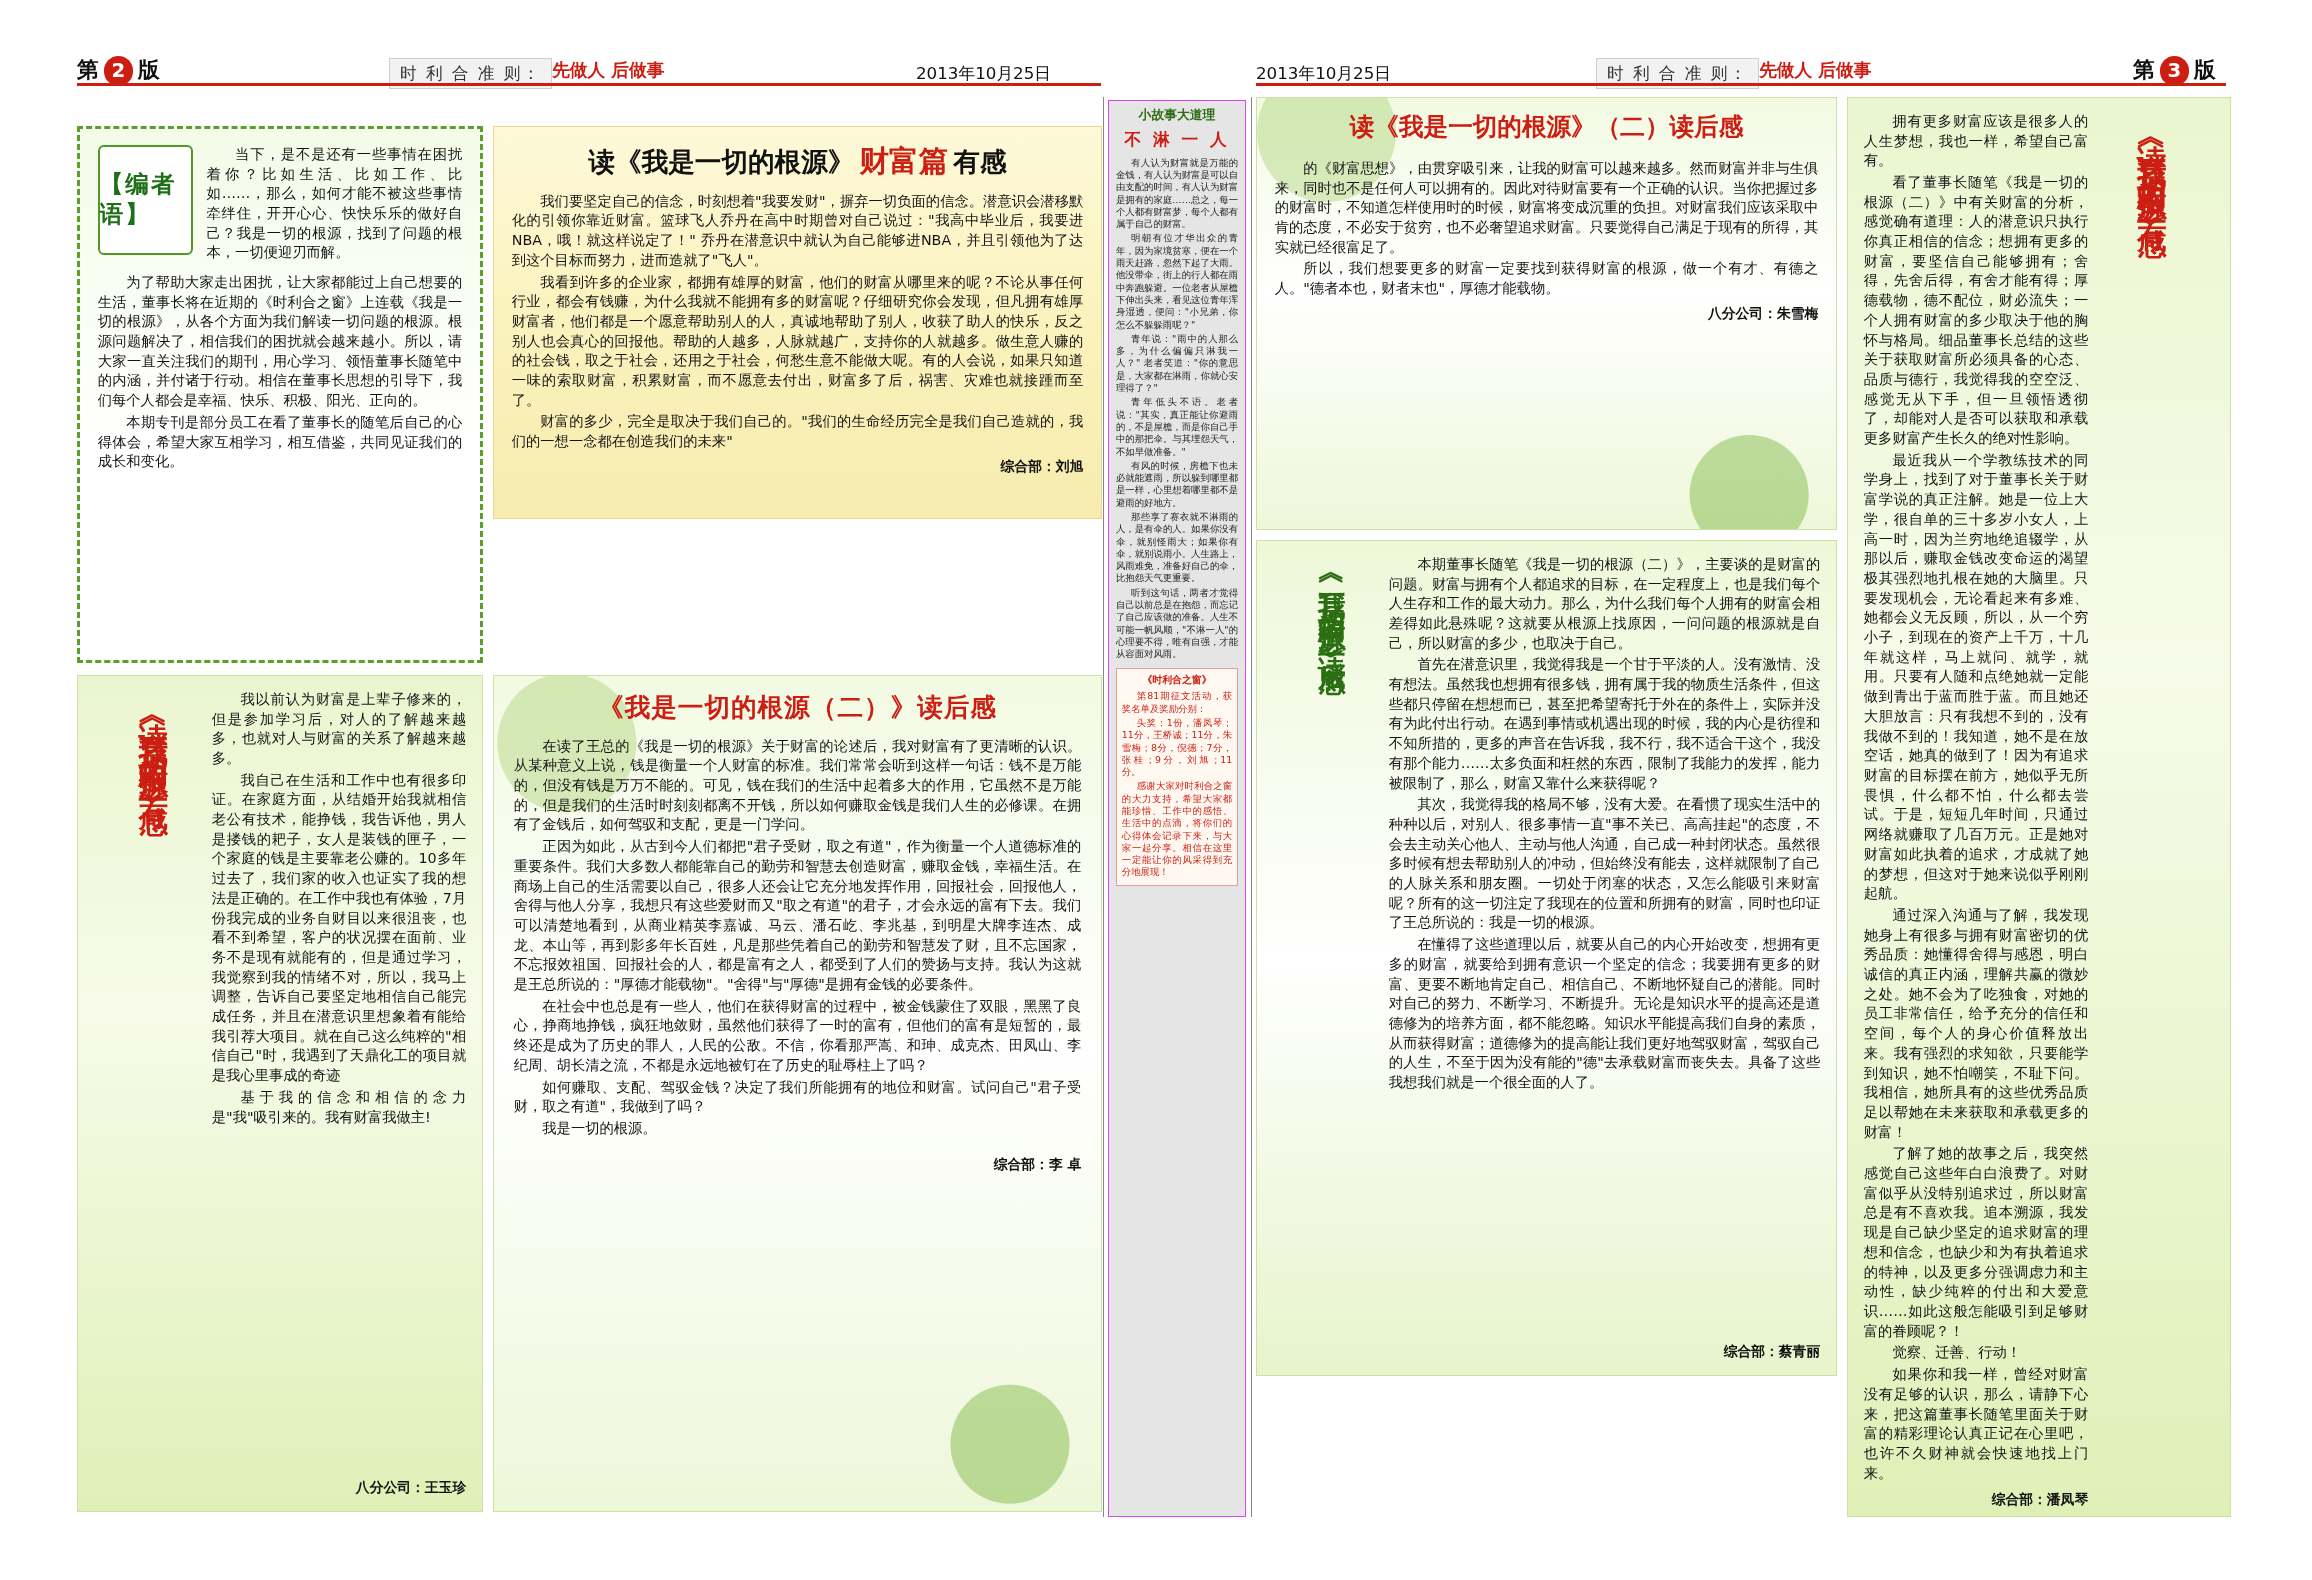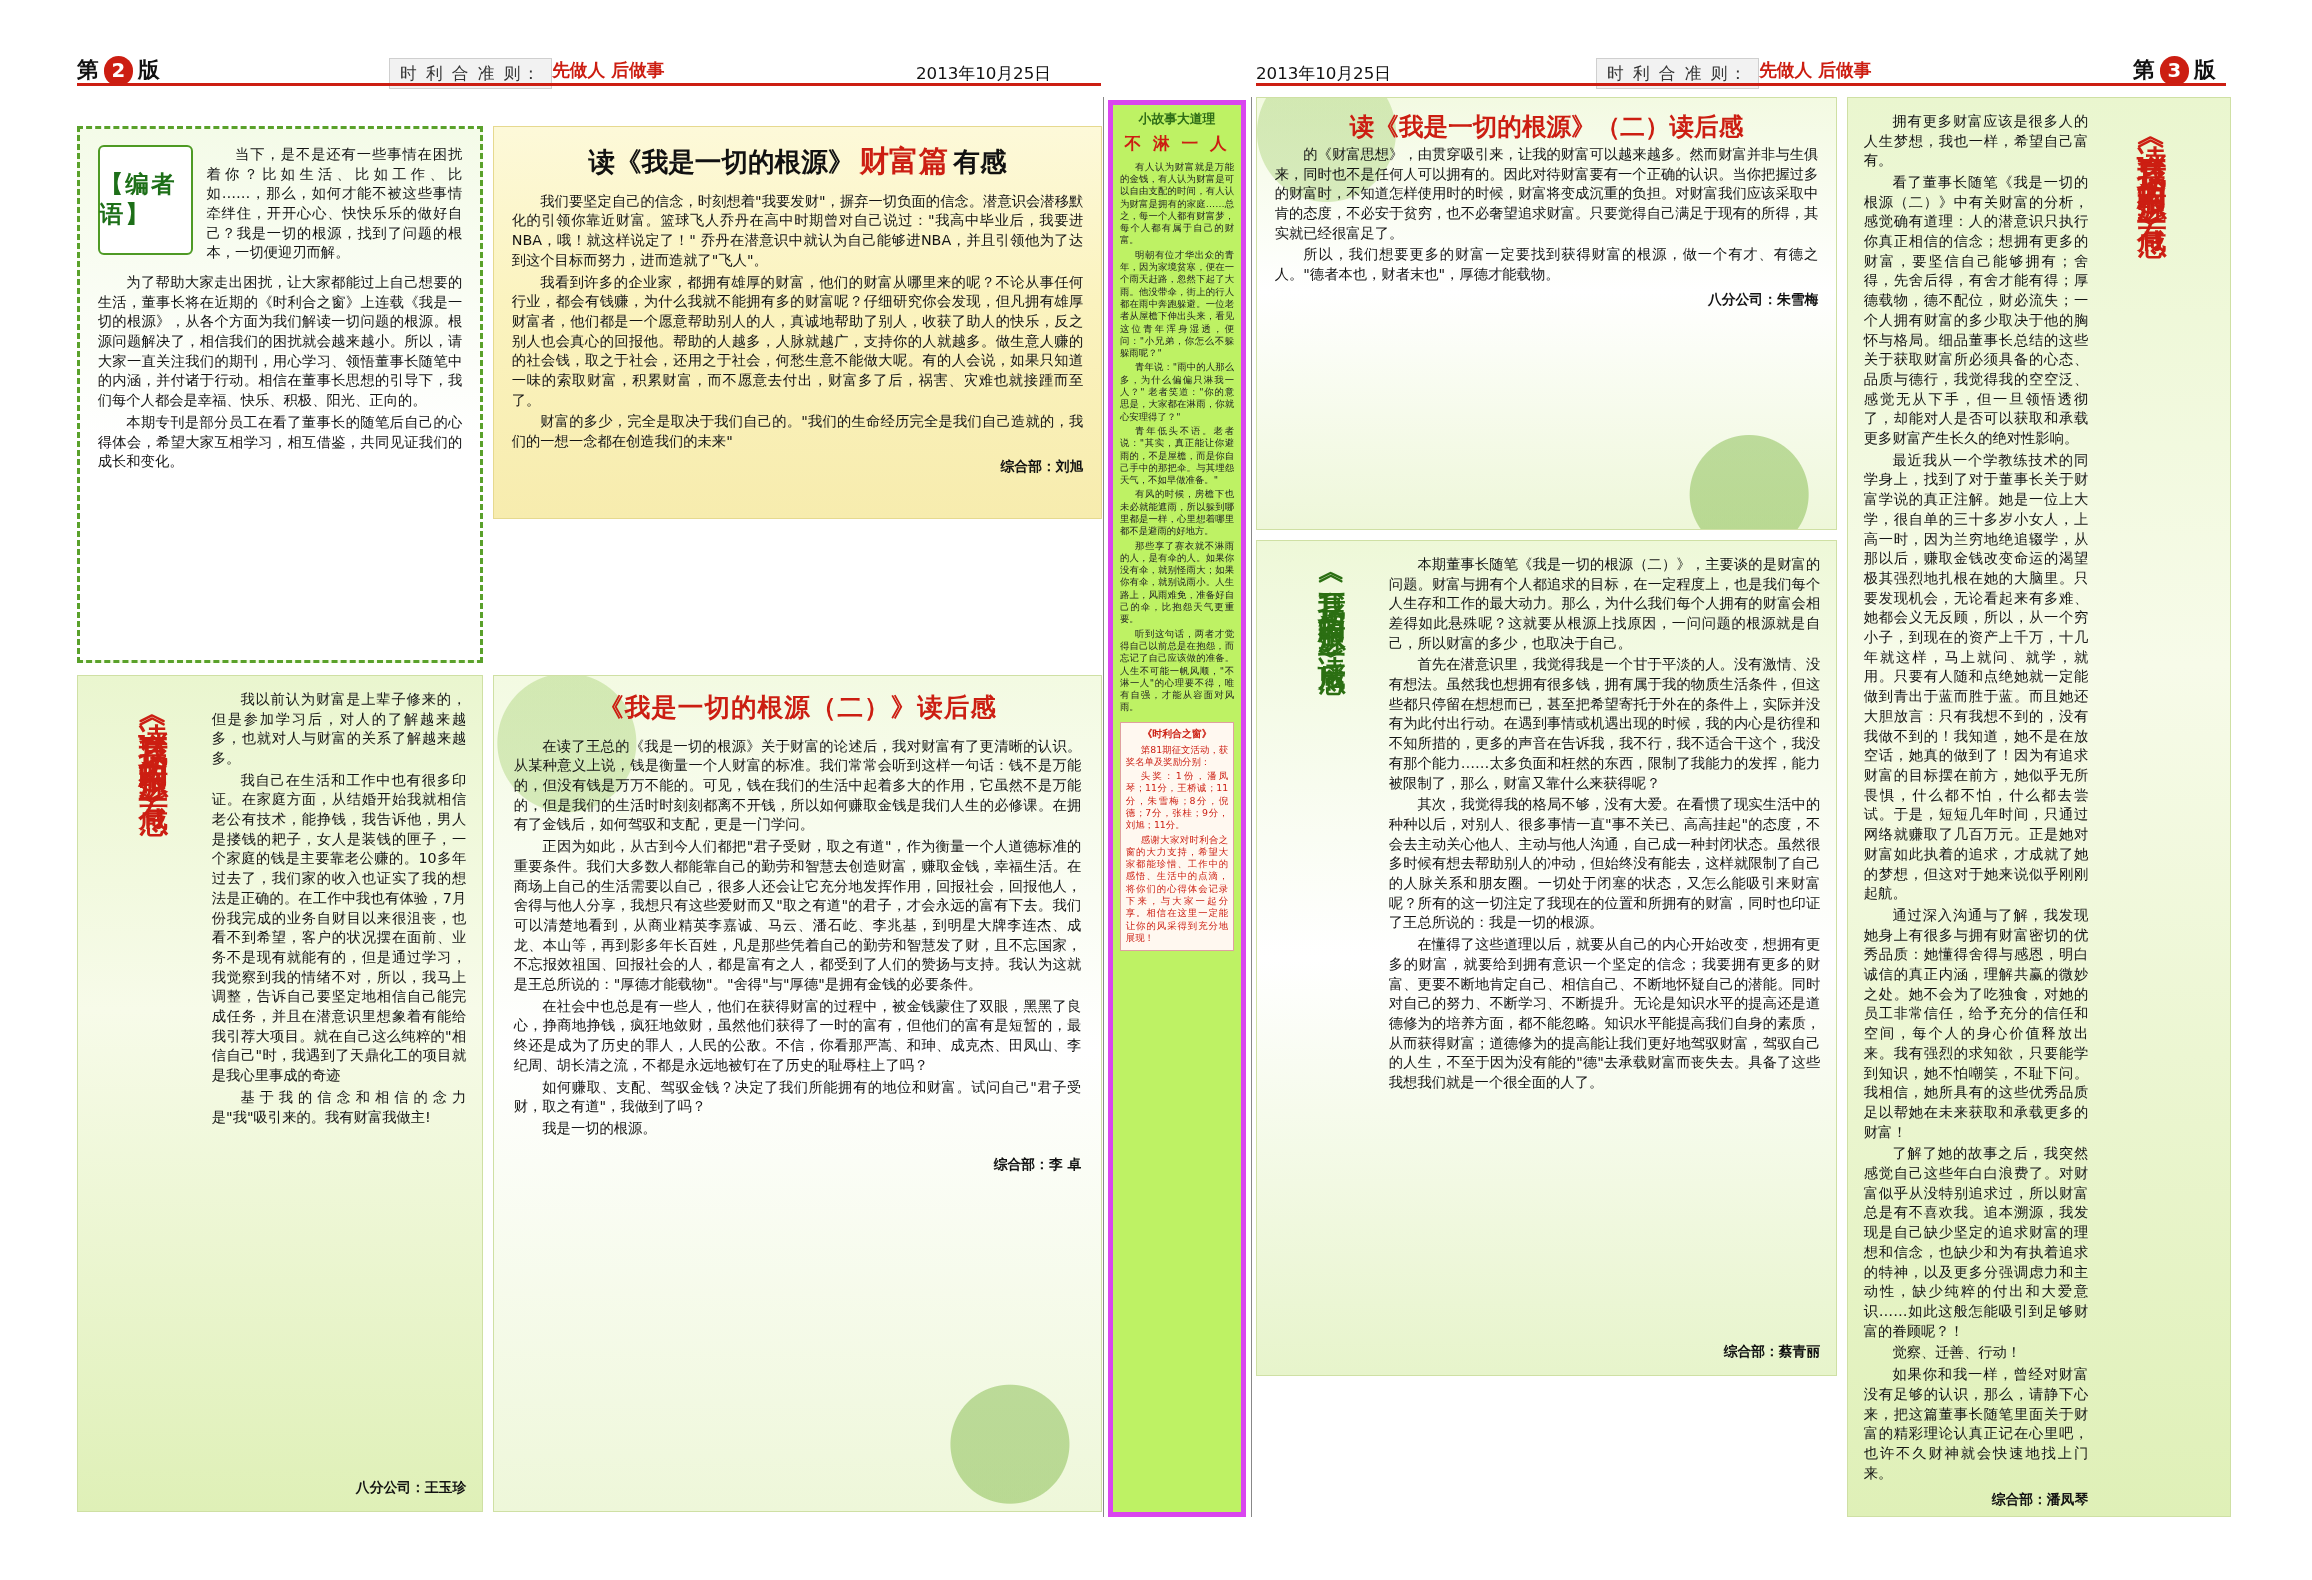--- a/index.html
+++ b/index.html
@@ -30,21 +30,21 @@
   .vtitle{writing-mode:vertical-rl;text-orientation:upright;font-weight:bold;letter-spacing:5.9px;line-height:1.05;}
 
   .leaf-bg{background:
      radial-gradient(circle at 85% 92%, rgba(120,180,60,.45) 0 59px, rgba(120,180,60,0) 60px),
      radial-gradient(circle at 12% 8%, rgba(150,200,90,.35) 0 69px, rgba(150,200,90,0) 70px),
      linear-gradient(180deg,#f3fae2 0%,#ffffff 45%,#eef7d9 100%);}
   .yellow-bg{background:linear-gradient(180deg,#fdf9d9 0%,#fbf3bf 45%,#f7ecae 100%);}
   .green-bg{background:linear-gradient(180deg,#eaf6cf 0%,#f7fbe9 40%,#dff0b7 100%);}
   .softgreen{background:linear-gradient(180deg,#eef8d8 0%,#ffffff 50%,#e7f4cb 100%);}
 
-  .smallbox{border:5px solid #d946ef;background:#bef264;}
+  .smallbox{border:1px solid #d946ef;background:#e5e5e5;}
   .smallbox .sb-title{color:#cc1e12;font-weight:bold;text-align:center;}
   .sb-text{font-size:9.4px;line-height:12.3px;text-align:justify;color:#222;}
   .sb-text p{margin:0 0 2px 0;text-indent:1.6em;}
   .sb-red{color:#cc1e12;}
 
   .divider-v{position:absolute;width:1px;background:#888;}
 </style>
 </head>
 <body>
 
@@ -161,21 +161,21 @@
       <div class="sb-red" style="font-size:9.9px;font-weight:bold;text-align:center;margin-bottom:3px;">《时利合之窗》</div>
       <div class="sb-text sb-red">
         <p>第81期征文活动，获奖名单及奖励分别：</p>
         <p>头奖：1份，潘凤琴；11分，王桥诚；11分，朱雪梅；8分，倪德；7分，张桂；9分，刘旭；11分。</p>
         <p>感谢大家对时利合之窗的大力支持，希望大家都能珍惜、工作中的感悟、生活中的点滴，将你们的心得体会记录下来，与大家一起分享。相信在这里一定能让你的风采得到充分地展现！</p>
       </div>
     </div>
   </div>
 
   <div class="panel leaf-bg" style="left:1256px;top:97px;width:581px;height:433px;padding:11.8px 17.7px;border:1px solid #cfe0a4;">
-    <div style="text-align:center;margin-bottom:2px;">
+    <div style="text-align:center;margin-bottom:16px;">
       <span style="font-size:24.6px;font-weight:bold;color:#cc1e12;">读《我是一切的根源》（二）读后感</span>
     </div>
     <div class="p-text">
       <p>的《财富思想》，由贯穿吸引来，让我的财富可以越来越多。然而财富并非与生俱来，同时也不是任何人可以拥有的。因此对待财富要有一个正确的认识。当你把握过多的财富时，不知道怎样使用时的时候，财富将变成沉重的负担。对财富我们应该采取中肯的态度，不必安于贫穷，也不必奢望追求财富。只要觉得自己满足于现有的所得，其实就已经很富足了。</p>
       <p>所以，我们想要更多的财富一定要找到获得财富的根源，做一个有才、有德之人。"德者本也，财者末也"，厚德才能载物。</p>
     </div>
     <div class="sig">八分公司：朱雪梅</div>
   </div>
 
   <div class="panel softgreen" style="left:1256px;top:540px;width:581px;height:836px;padding:13.8px 15.8px;border:1px solid #cfe0a4;">

